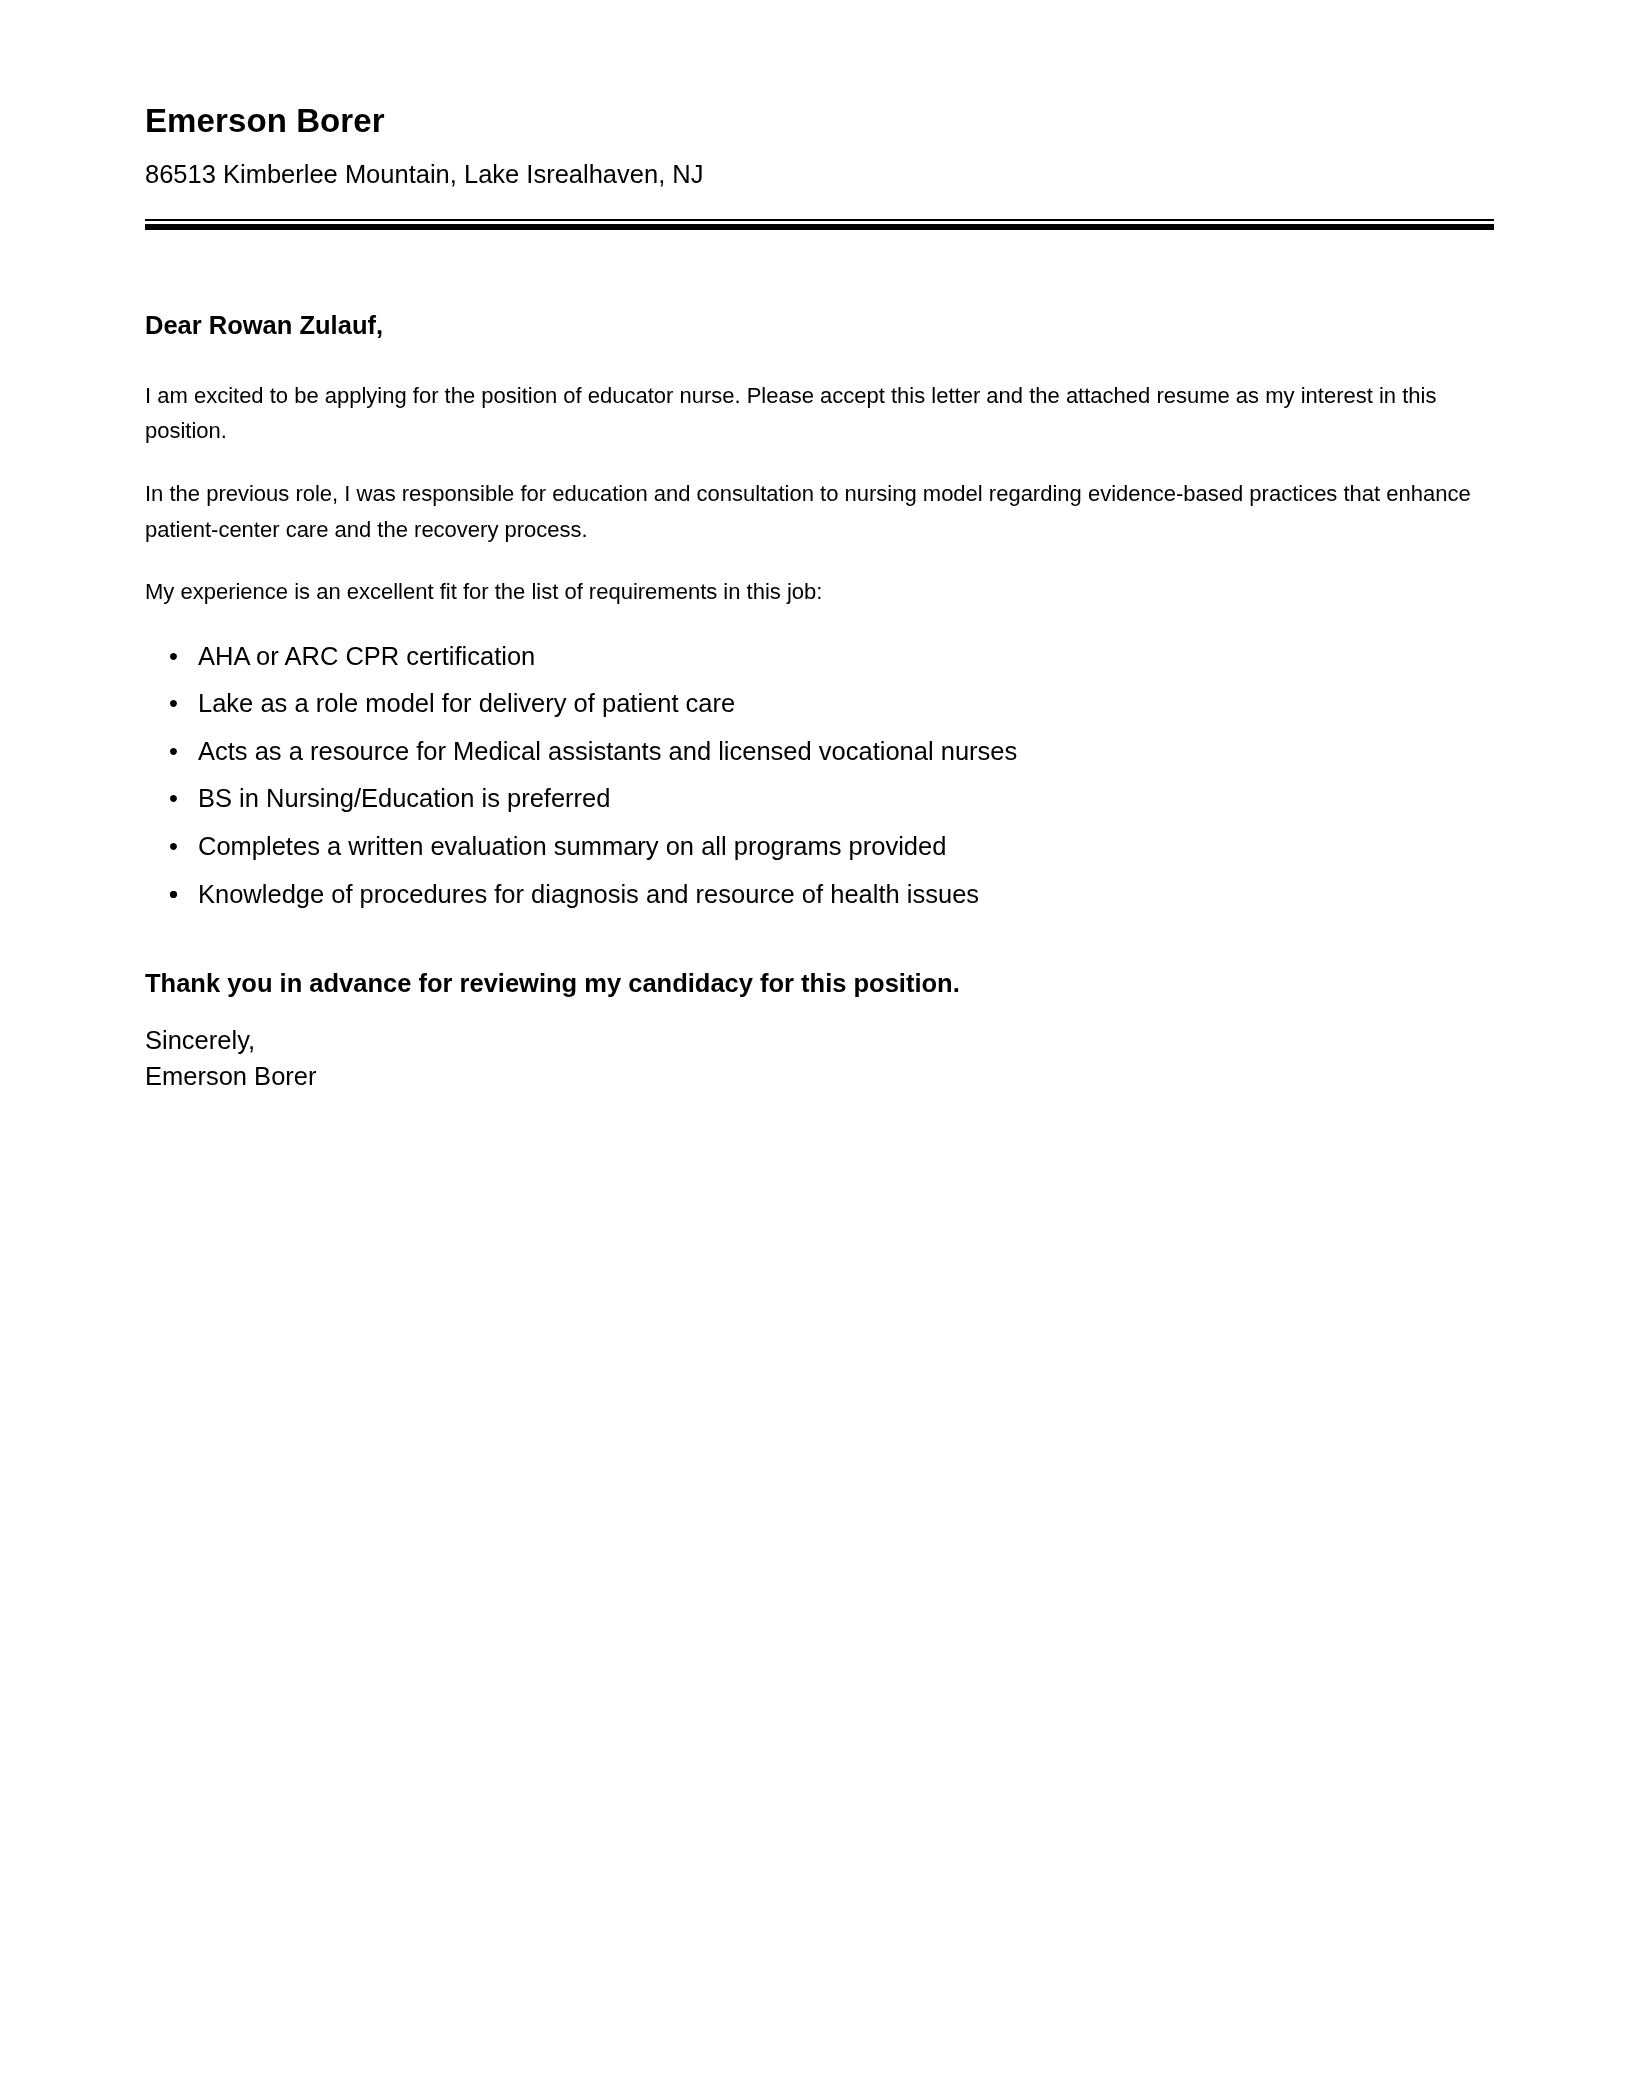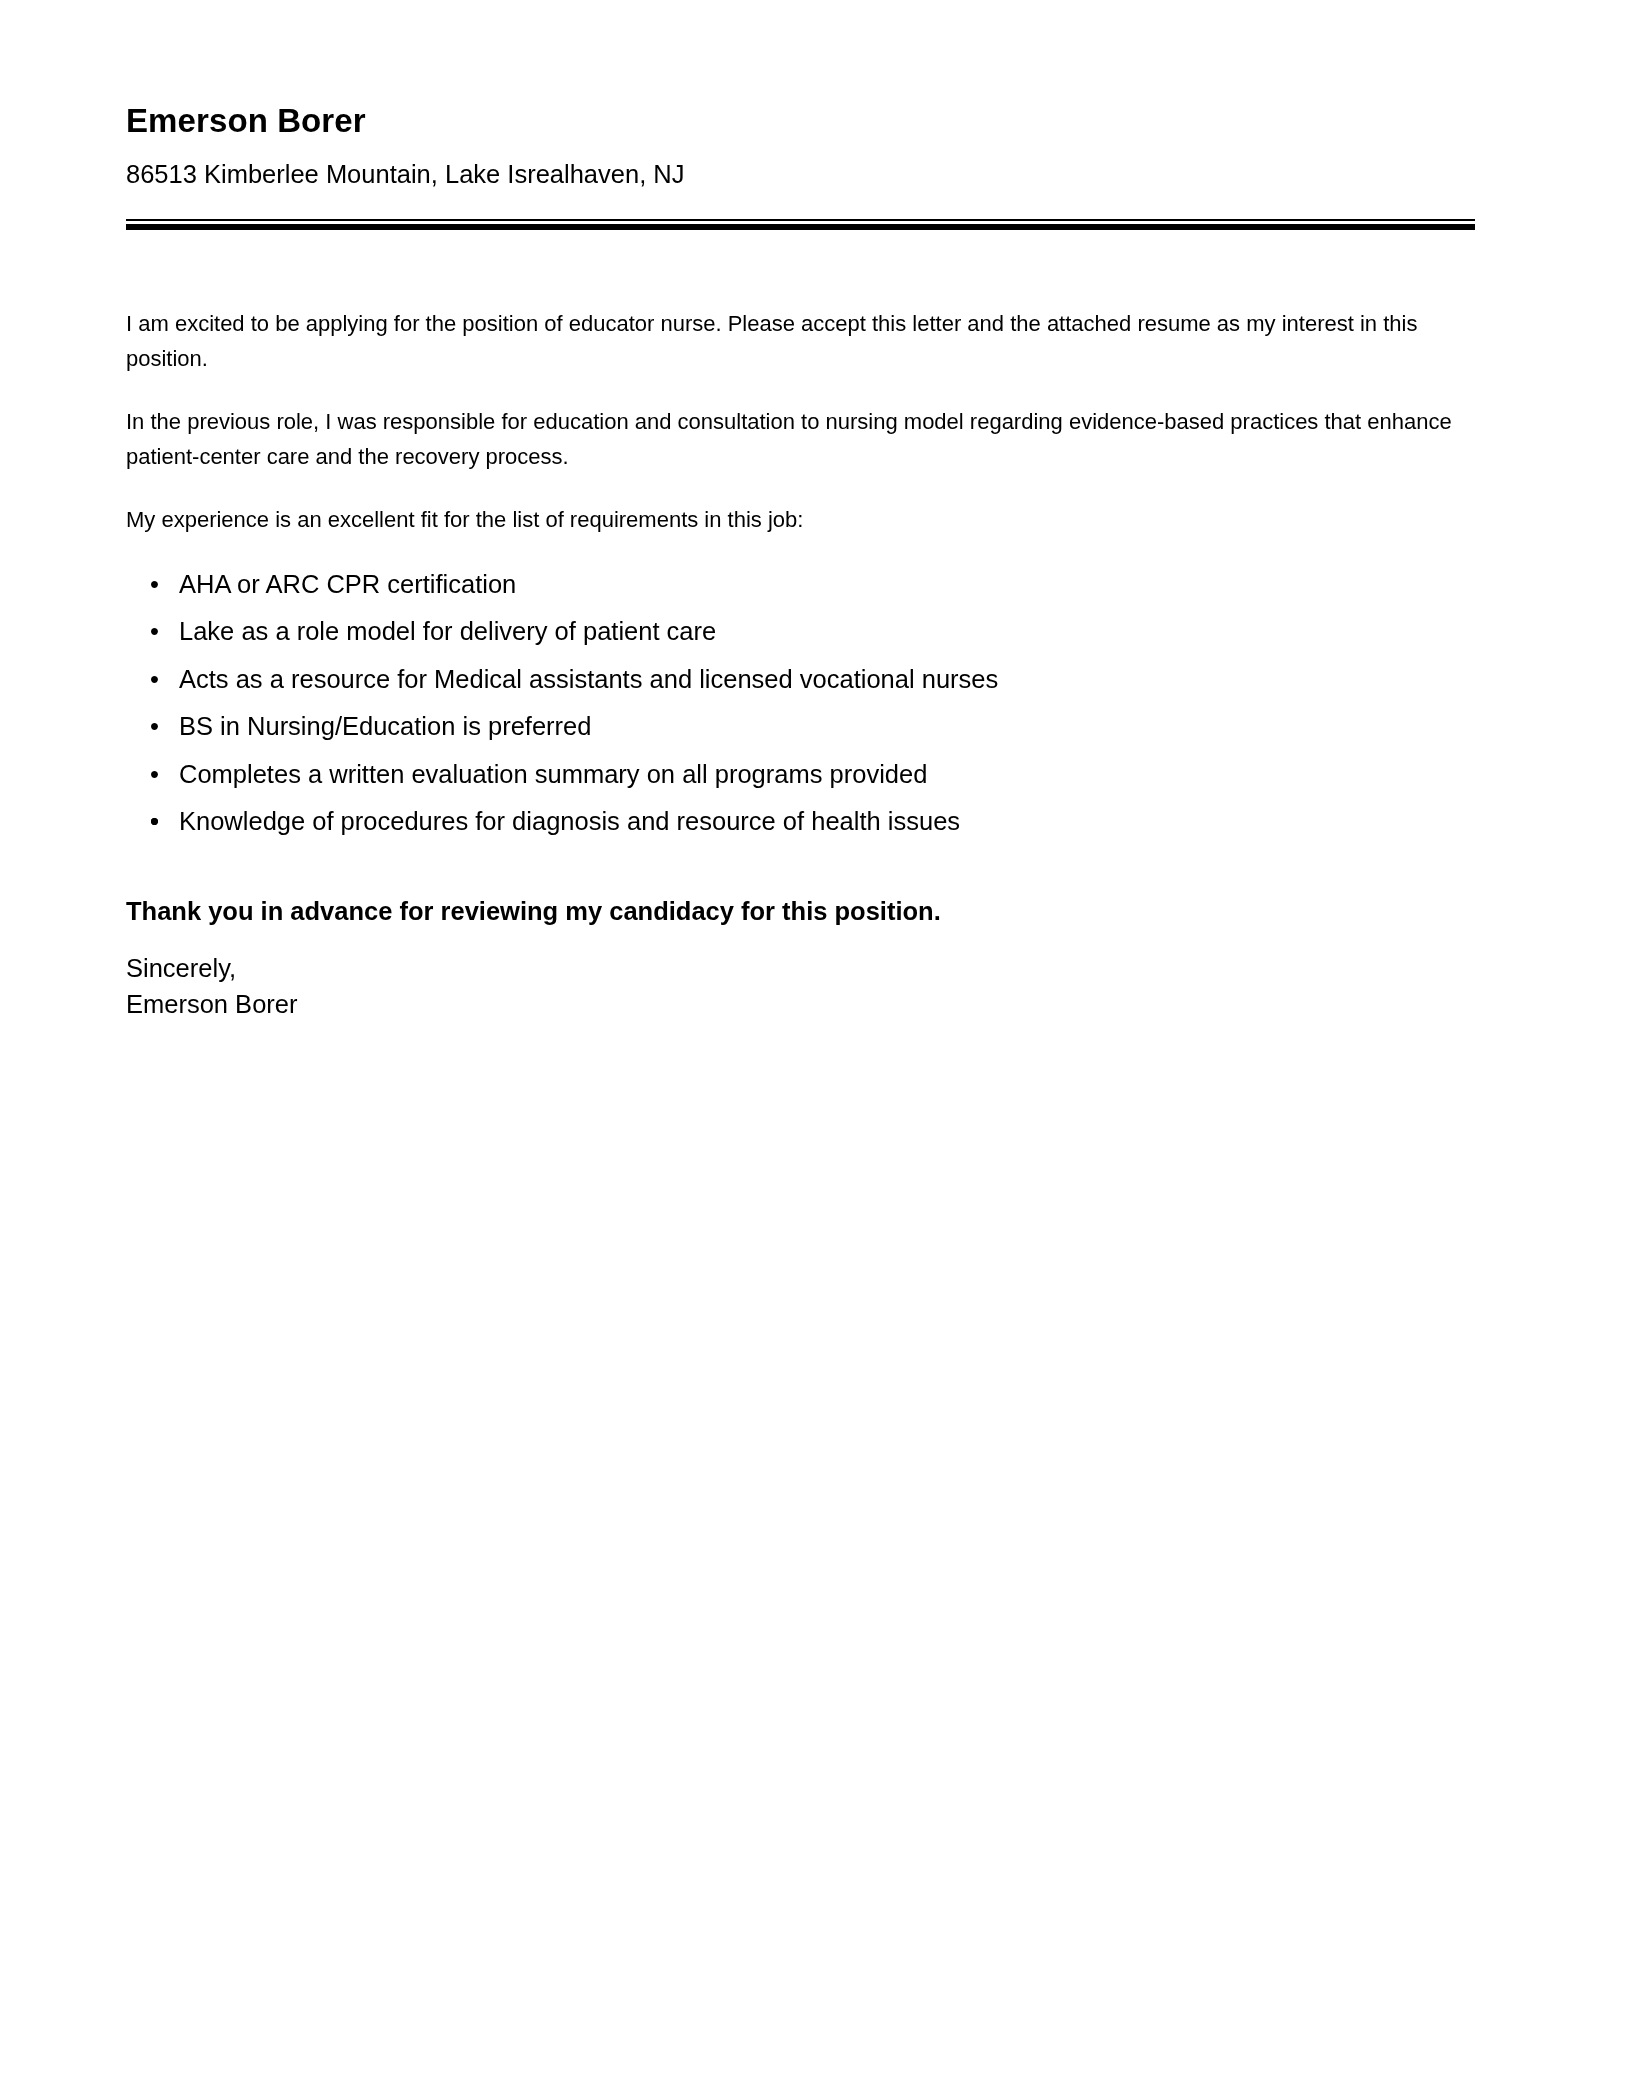--- a/index.html
+++ b/index.html
@@ -20,21 +20,21 @@
     width: 1632px;
     height: 2098px;
     background: #ffffff;
     box-sizing: border-box;
     padding: 0;
     overflow: hidden;
   }
 
   .content {
     position: absolute;
-    left: 126px;
+    left: 145px;
     top: 0;
     width: 1350px;
   }
 
   
   .letterhead {
     padding-top: 100px;
   }
 
   .sender-name {
@@ -145,20 +145,21 @@
     </div>
 
     <div class="divider">
       <div class="rule-thin"></div>
       <div class="rule-gap"></div>
       <div class="rule-thick"></div>
     </div>
 
     <div class="letter-body">
 
+      <p class="salutation">Dear Rowan Zulauf,</p>
 
       <p class="paragraph">I am excited to be applying for the position of educator nurse. Please accept this letter and the attached resume as my interest in this position.</p>
 
       <p class="paragraph">In the previous role, I was responsible for education and consultation to nursing model regarding evidence-based practices that enhance patient-center care and the recovery process.</p>
 
       <p class="paragraph">My experience is an excellent fit for the list of requirements in this job:</p>
 
       <ul class="bullet-list">
         <li class="bullet-item">
           <span class="bullet-dot">•</span>

